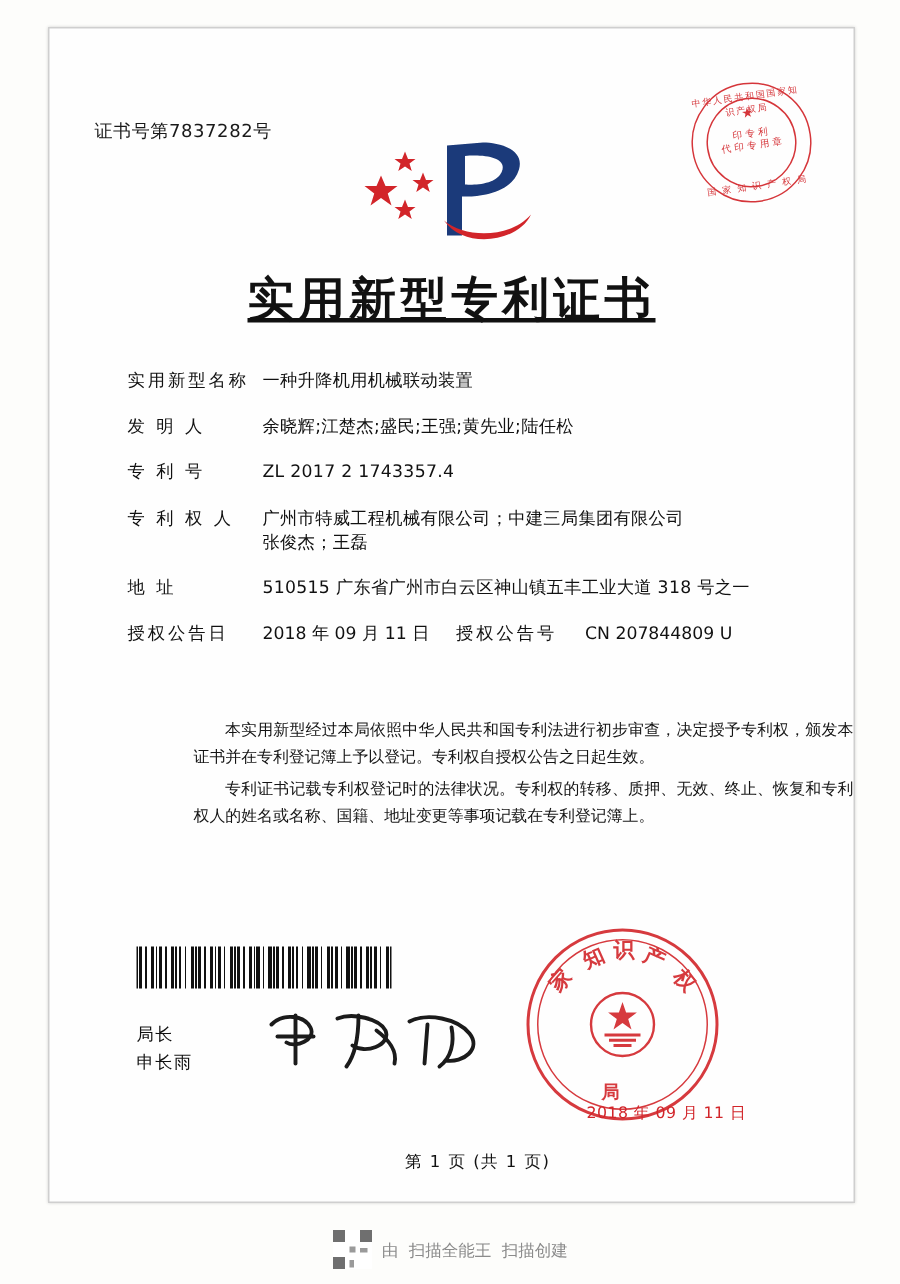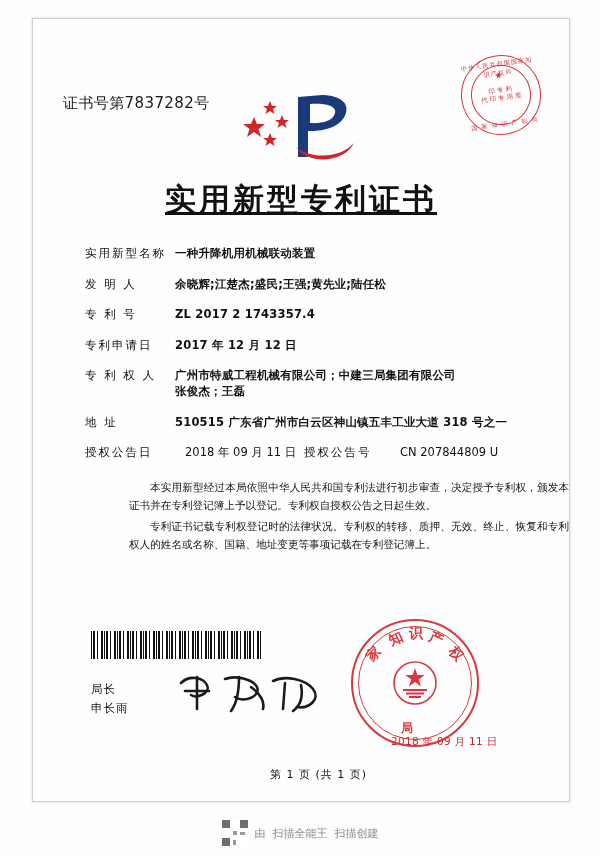--- a/index.html
+++ b/index.html
@@ -19,24 +19,23 @@
     left:32px;top:18px;
     width:536px;height:782px;
     background:#fefefe;
     border:1px solid #cfcfcf;
     box-shadow:0 0 2px rgba(0,0,0,.18);
     overflow:hidden;
   }
   
   .cert-no{
     position:absolute;left:30px;top:60px;
-    font-size:15px;color:#1a1a1a;
+    font-size:12px;color:#1a1a1a;
     letter-spacing:.4px;
     font-family:"DejaVu Sans", sans-serif;
-    margin-top:15px;
   }
   
   .round-stamp{
     position:absolute;right:28px;top:36px;
     width:78px;height:78px;border-radius:50%;
     border:1.6px solid #d2252a;
     color:#d2252a;
     opacity:.92;
     transform:rotate(-8deg);
   }
@@ -95,30 +94,29 @@
     justify-content:space-between;
   }
   .row .lbl{
     flex:0 0 90px;
     letter-spacing:2px;
     white-space:nowrap;
   }
   .row .val{
     flex:1 1 auto;
     letter-spacing:.2px;
-    font-weight:bold;
   }
   .row .val .sub{display:block;}
   .row-split{
     display:flex;
     align-items:flex-start;
     margin-bottom:14.5px;
     line-height:16px;
   }
-  .row-split .half{display:flex;flex:1 1 50%;gap:10px;}
+  .row-split .half{display:flex;flex:1 1 50%;}
   .row-split .half .lbl{flex:0 0 90px;letter-spacing:2px;white-space:nowrap;}
   .row-split .half2 .lbl{flex:0 0 86px;letter-spacing:2px;white-space:nowrap;}
 
   
   .body{
     position:absolute;left:52px;top:460px;width:440px;
     font-size:10.6px;line-height:17.5px;color:#141414;
     text-align:justify;
     font-family:"DejaVu Sans", sans-serif;
     margin-left:44px;
@@ -250,24 +248,20 @@
         <div class="lbl">实用新型名称</div>
         <div class="val">一种升降机用机械联动装置</div>
       </div>
       <div class="row">
         <div class="lbl">发 明 人</div>
         <div class="val">余晓辉;江楚杰;盛民;王强;黄先业;陆任松</div>
       </div>
       <div class="row">
         <div class="lbl">专 利 号</div>
         <div class="val">ZL 2017 2 1743357.4</div>
-      </div>
-      <div class="row">
-        <div class="lbl">专利申请日</div>
-        <div class="val">2017 年 12 月 12 日</div>
       </div>
       <div class="row">
         <div class="lbl">专 利 权 人</div>
         <div class="val">
           <span>广州市特威工程机械有限公司；中建三局集团有限公司</span>
           <span class="sub">张俊杰；王磊</span>
         </div>
       </div>
       <div class="row">
         <div class="lbl">地 址</div>

